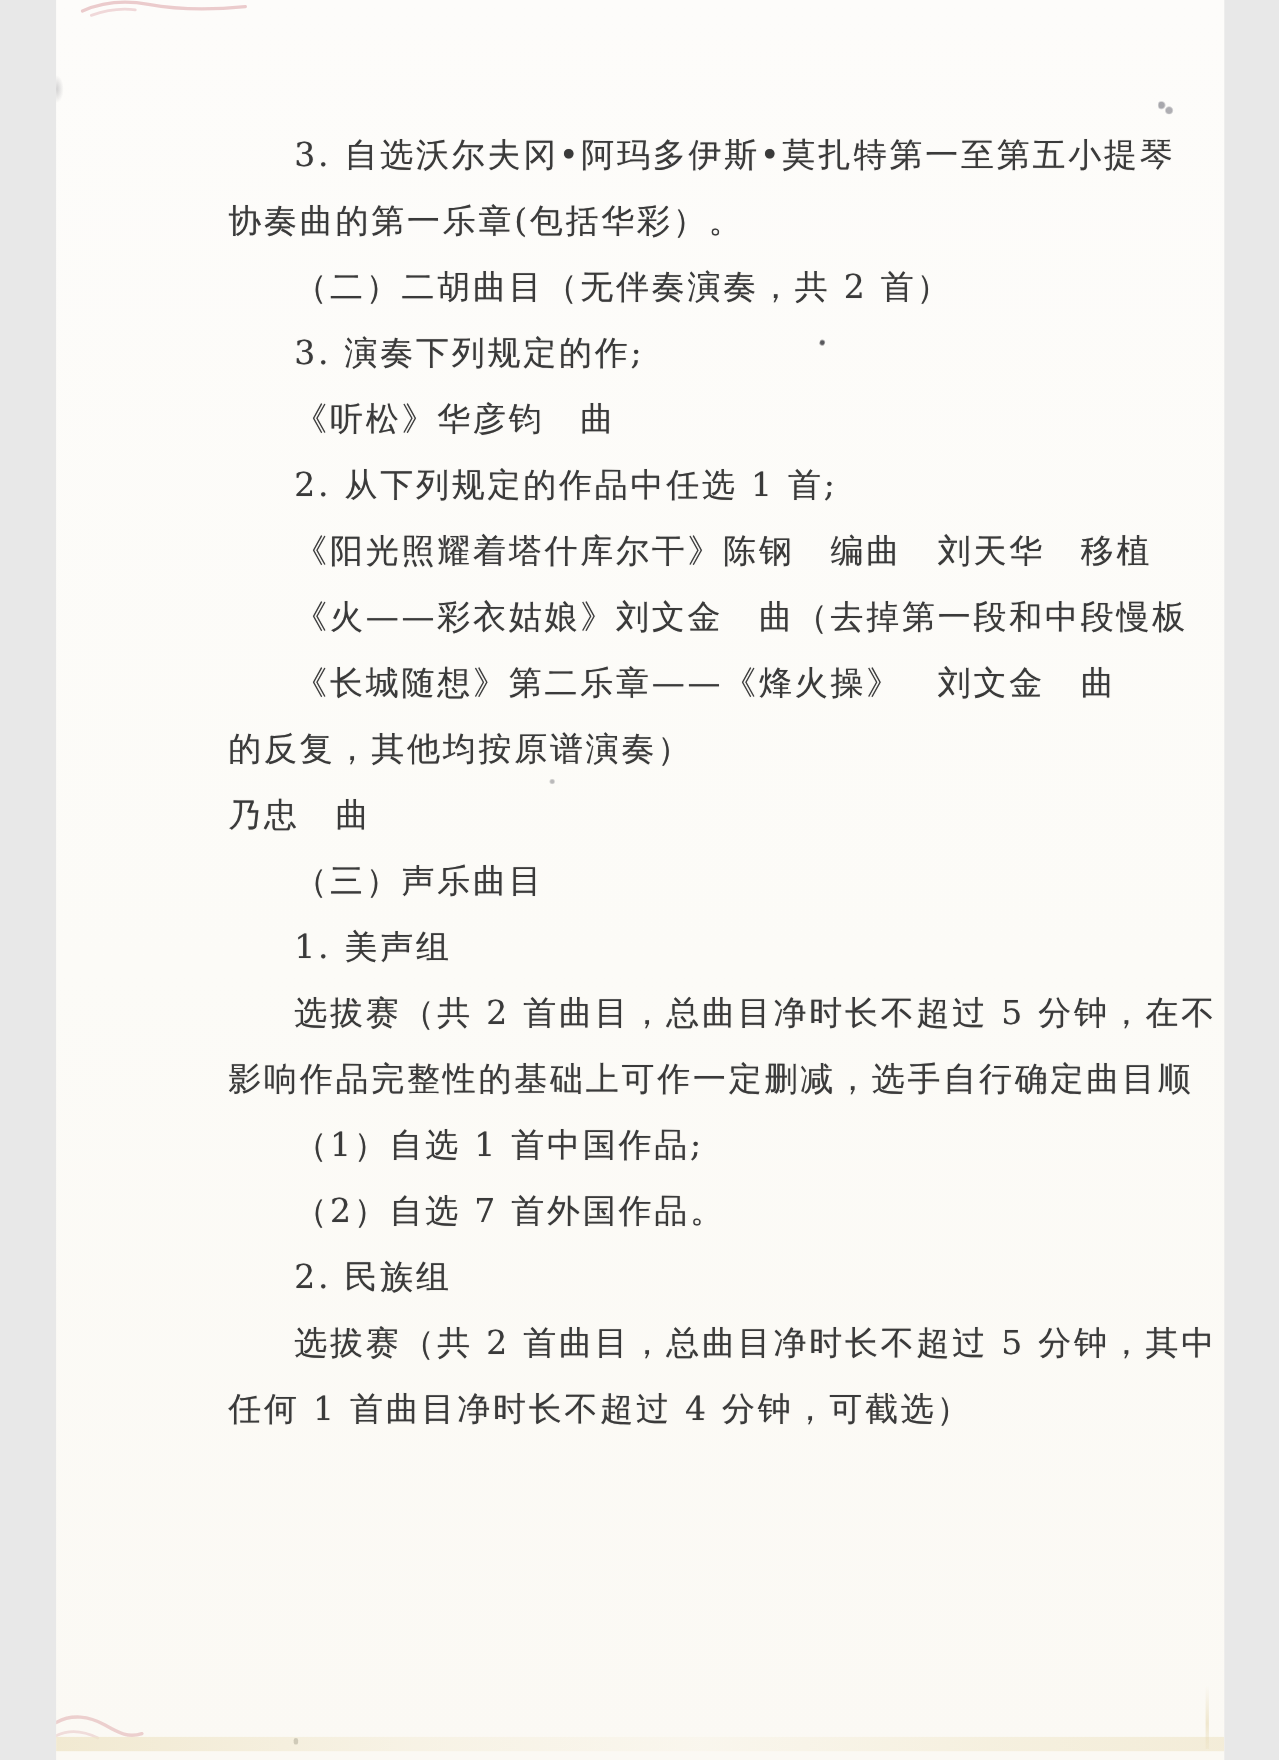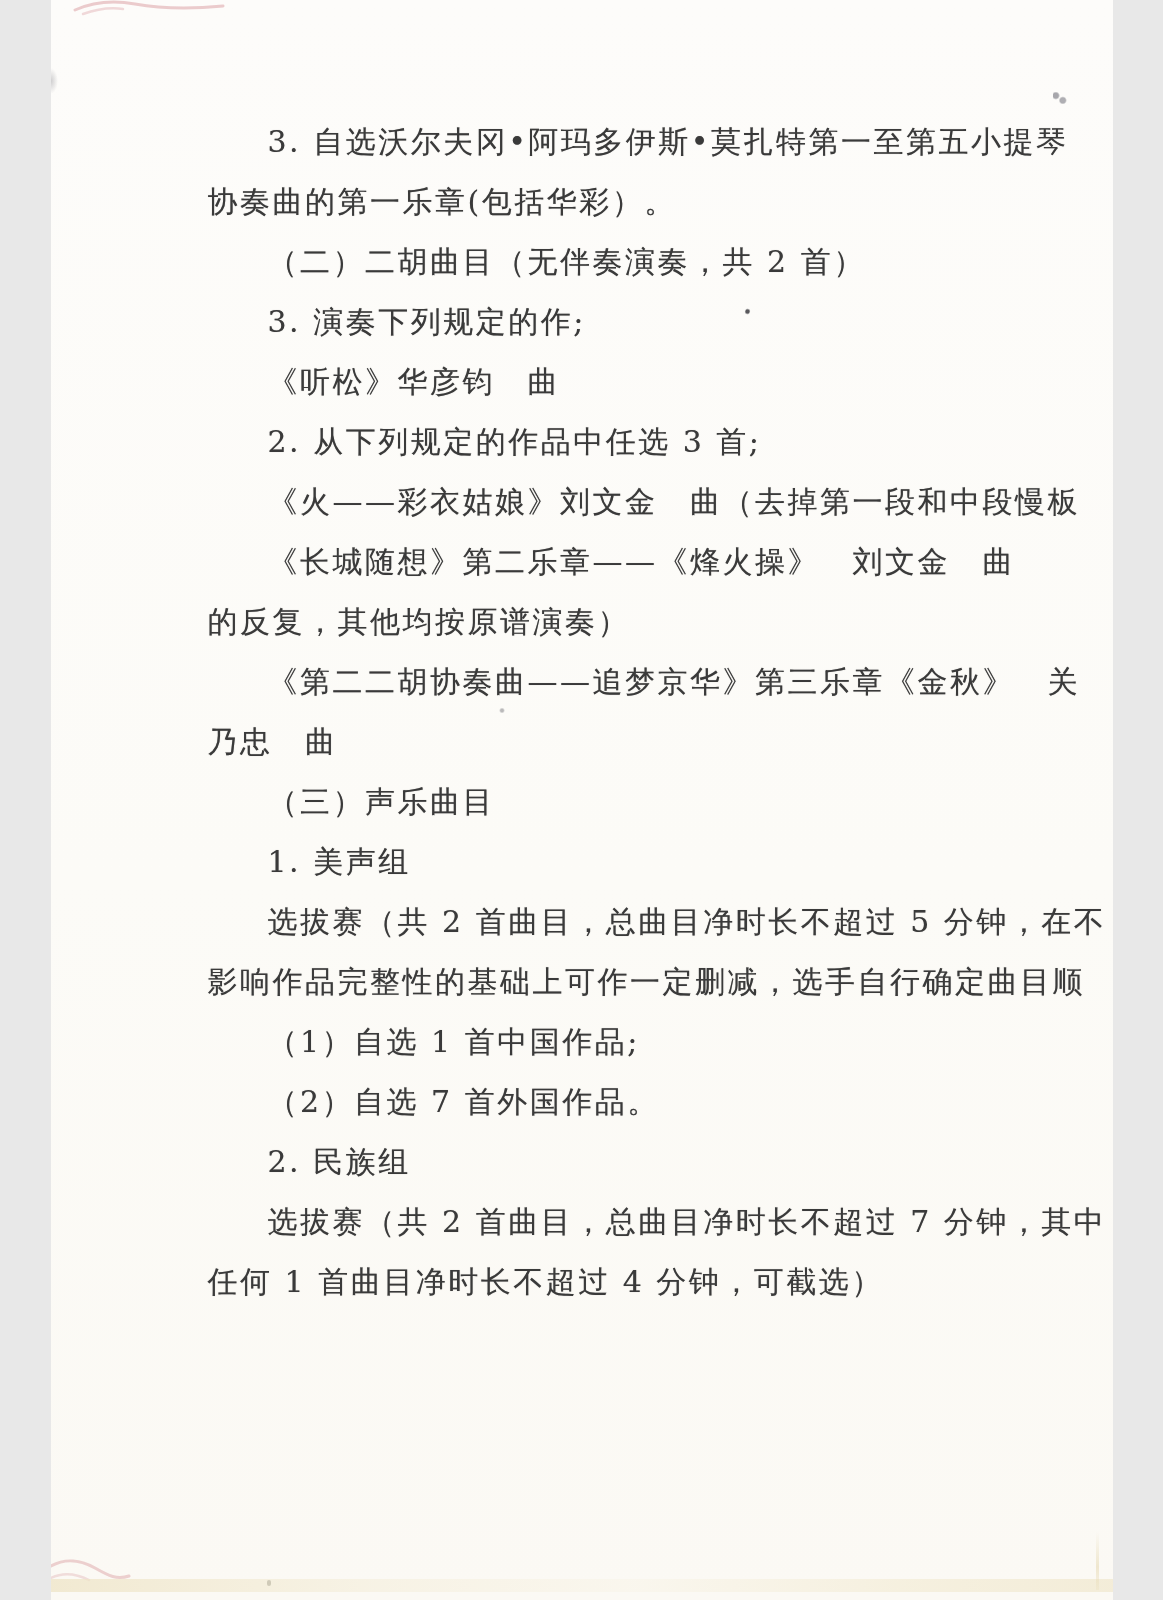--- a/index.html
+++ b/index.html
@@ -96,30 +96,30 @@
   <div class="artifact speck-4"></div>
   <div class="artifact bottom-band"></div>
   <div class="artifact edge-mark-right"></div>
 
   <div class="content">
       <div class="line indent">3. 自选沃尔夫冈•阿玛多伊斯•莫扎特第一至第五小提琴</div>
       <div class="line">协奏曲的第一乐章(包括华彩）。</div>
       <div class="line indent">（二）二胡曲目（无伴奏演奏，共 2 首）</div>
       <div class="line indent">3. 演奏下列规定的作;</div>
       <div class="line indent">《听松》华彦钧　曲</div>
-      <div class="line indent">2. 从下列规定的作品中任选 3 首;</div>
+      <div class="line indent">2. 从下列规定的作品中任选 1 首;</div>
+      <div class="line indent">《阳光照耀着塔什库尔干》陈钢　编曲　刘天华　移植</div>
       <div class="line indent">《火——彩衣姑娘》刘文金　曲（去掉第一段和中段慢板</div>
       <div class="line indent">《长城随想》第二乐章——《烽火操》　刘文金　曲</div>
       <div class="line">的反复，其他均按原谱演奏）</div>
-      <div class="line indent">《第二二胡协奏曲——追梦京华》第三乐章《金秋》　关</div>
       <div class="line">乃忠　曲</div>
       <div class="line indent">（三）声乐曲目</div>
       <div class="line indent">1. 美声组</div>
       <div class="line indent">选拔赛（共 2 首曲目，总曲目净时长不超过 5 分钟，在不</div>
       <div class="line">影响作品完整性的基础上可作一定删减，选手自行确定曲目顺</div>
       <div class="line indent">（1）自选 1 首中国作品;</div>
       <div class="line indent">（2）自选 7 首外国作品。</div>
       <div class="line indent">2. 民族组</div>
-      <div class="line indent">选拔赛（共 2 首曲目，总曲目净时长不超过 7 分钟，其中</div>
+      <div class="line indent">选拔赛（共 2 首曲目，总曲目净时长不超过 5 分钟，其中</div>
       <div class="line">任何 1 首曲目净时长不超过 4 分钟，可截选）</div>
     </div>
 
 </div>
 
 </body></html>

